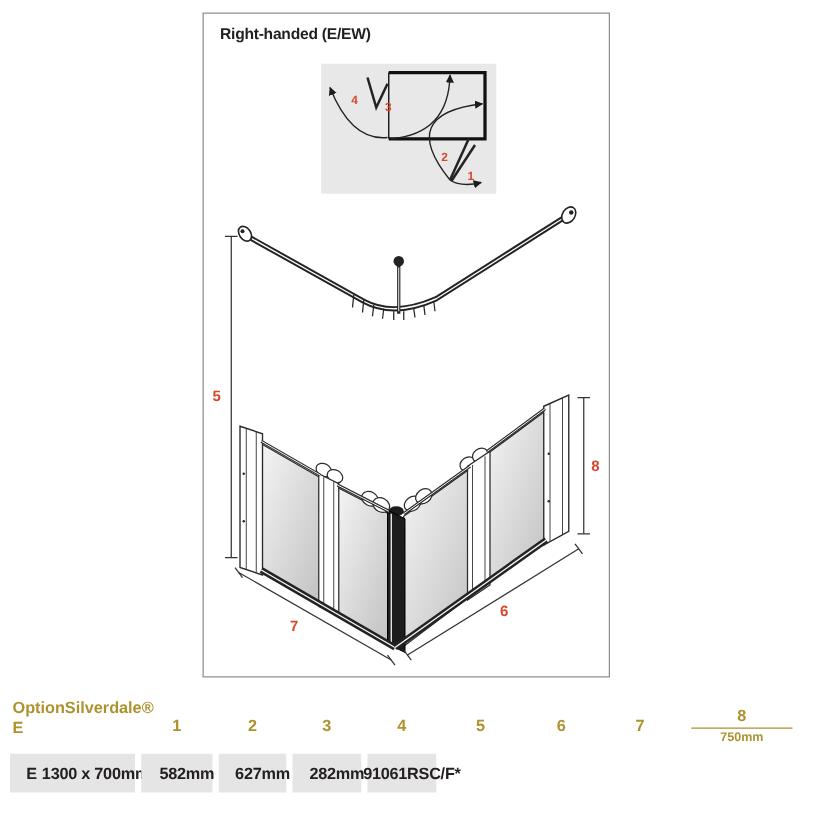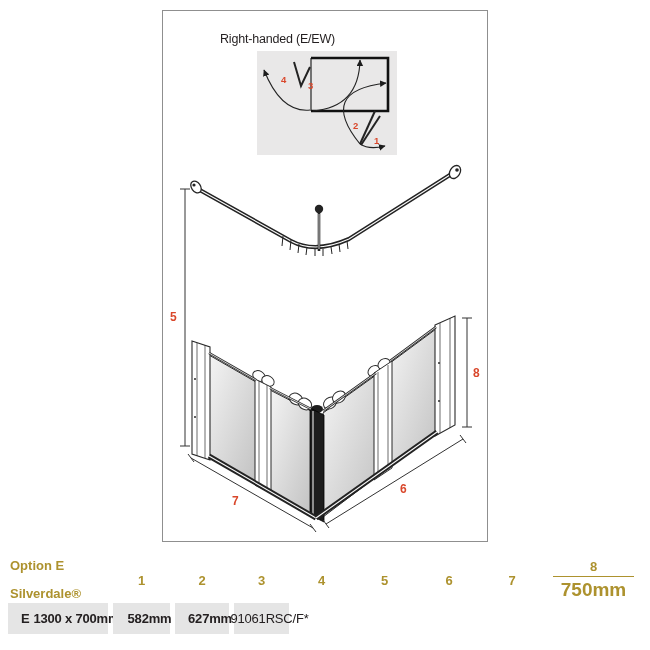--- a/index.html
+++ b/index.html
@@ -2,45 +2,45 @@
 <html style="--gold: #ad922e; --red: #d9472b;"><head>
 <meta charset="utf-8">
 <style>
   :root{ --gold:#ad922e; --red:#d9472b; --ink:#232021; }
   html,body{margin:0;padding:0;background:#fff;}
   .page{position:relative;width:650px;height:650px;background:#fff;overflow:hidden;
         font-family:"Liberation Sans",sans-serif;color:var(--ink);}
   
   .diagram-box{position:absolute;left:162px;top:10px;width:326px;height:532px;
                border:1px solid #8f8f8f;background:#fff;box-sizing:border-box;}
-  .panel-title{position:absolute;left:13px;top:21px;font-size:12.5px;font-weight:normal;
-               letter-spacing:-0.2px;color:#231f20;white-space:nowrap;margin-left:44px;}
+  .panel-title{position:absolute;left:13px;top:9px;font-size:12.5px;font-weight:bold;
+               letter-spacing:-0.2px;color:#231f20;white-space:nowrap;}
   .drawing{position:absolute;left:0;top:0;}
   .plan-label{fill:var(--red);font:bold 9.5px "Liberation Sans",sans-serif;}
   .dim-label{fill:var(--red);font:bold 12px "Liberation Sans",sans-serif;}
   .ln{stroke:#232323;fill:none;}
   
   .spec-table{position:absolute;left:8px;top:558px;width:636px;}
   .grid{display:grid;grid-template-columns:100px 57px 54px 55px 55px 61px 58px 58px 95px;
         column-gap:5px;}
   .hdr-row{height:44px;}
   .hdr-cell{display:flex;align-items:center;justify-content:center;
             color:var(--gold);font-weight:bold;font-size:13px;}
-  .hdr-left{flex-direction:column;align-items:flex-start;justify-content:space-between;
+  .hdr-left{flex-direction:row;align-items:flex-start;justify-content:flex-start;
             line-height:16px;padding-left:2px;}
   .hdr-8{flex-direction:column;justify-content:center;}
   .hdr-8 .rule{width:86%;border-top:1.5px solid var(--gold);margin:2px 0 2px 0;}
-  .hdr-8 .sub{font-weight:bold;font-size:19px;color:var(--gold);}
+  .hdr-8 .sub{font-weight:bold;font-size:10px;color:var(--gold);}
   .data-row{margin-top:1px;}
   .data-cell{height:31px;background:#e5e5e5;display:flex;align-items:center;
              justify-content:center;font-size:13px;font-weight:600;color:#242021;
              letter-spacing:-0.2px;white-space:nowrap;padding-left:16px;}
   .data-left{justify-content:flex-start;padding-left:13px;box-sizing:border-box;}
   .data-left .prefix{font-weight:800;margin-right:4px;}
-  .data-code{font-weight:400;}
+  .data-code{font-weight:700;}
 </style>
 </head>
 <body>
 
 <div class="page">
 
   <div class="diagram-box">
 
     <svg class="drawing" width="326" height="532" viewBox="0 0 326 532">
       <defs>
@@ -208,17 +208,18 @@
       </div>
     </div>
 
     <div class="grid data-row">
       <div class="data-cell data-left">
         <span class="prefix">E</span>
         <span>1300 x 700mm</span>
       </div>
       <div class="data-cell">582mm</div>
       <div class="data-cell">627mm</div>
+      <div class="data-cell">282mm</div>
       <div class="data-cell data-code">91061RSC/F*</div>
     </div>
   </div>
 
 </div>
 
 </body></html>

